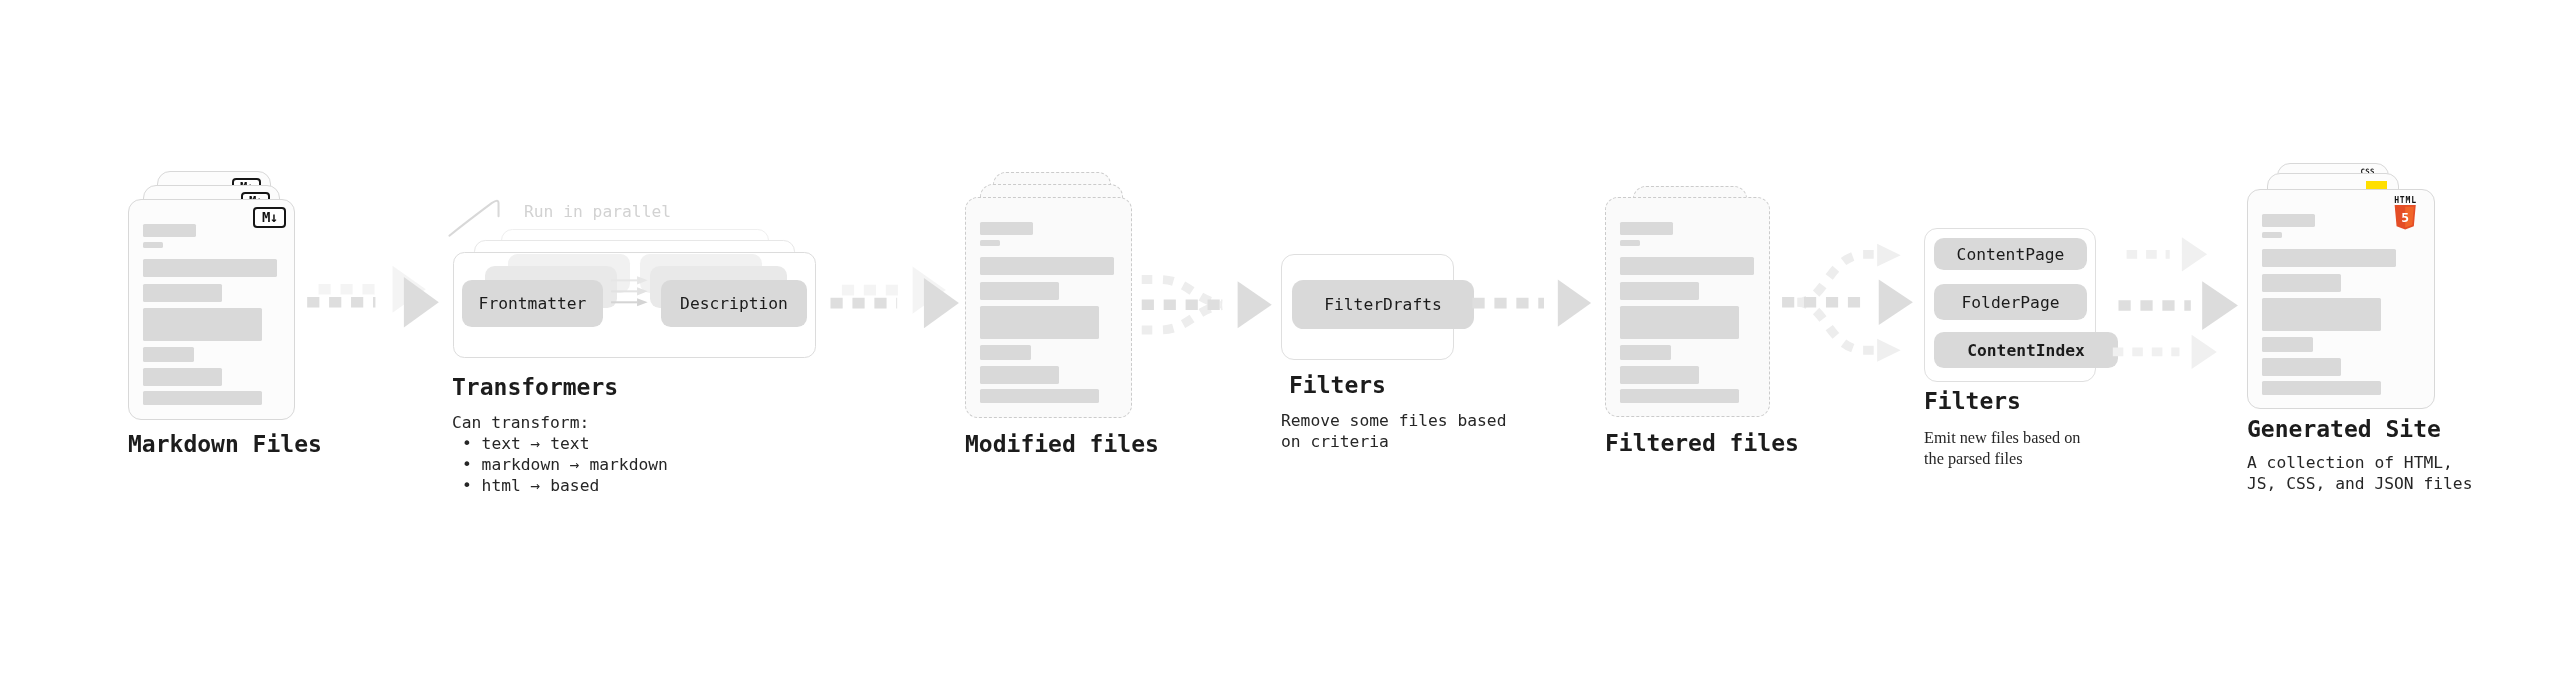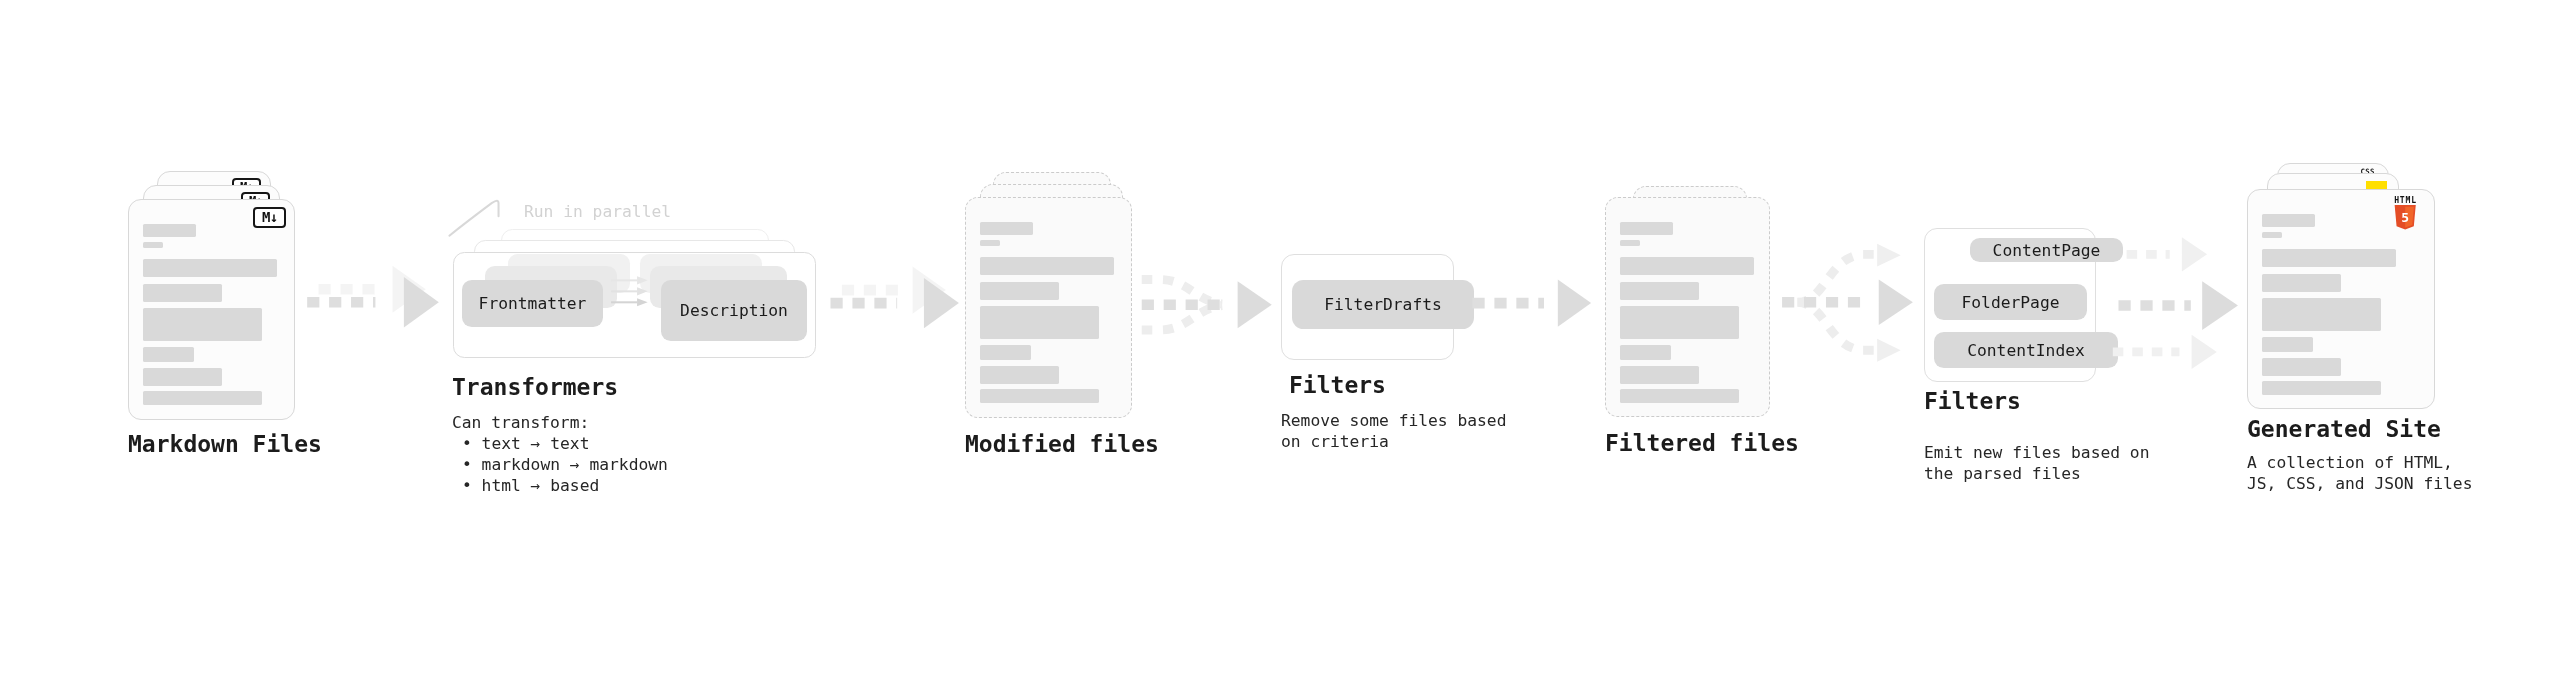--- a/index.html
+++ b/index.html
@@ -82,21 +82,21 @@
     <div class="tbox" style="left:501px;top:229px;width:268px;height:102px;border-color:#efefef;"></div>
     <div class="tbox" style="left:474px;top:240px;width:321px;height:104px;border-color:#e7e7e7;"></div>
     <div class="tbox" style="left:453px;top:252px;width:363px;height:106px;"></div>
 
     <div class="pill ghost2" style="left:508px;top:254px;width:122px;height:39px;"></div>
     <div class="pill ghost" style="left:485px;top:266px;width:132px;height:42px;"></div>
     <div class="pill" style="left:462px;top:280px;width:141px;height:47px;">Frontmatter</div>
 
     <div class="pill ghost2" style="left:640px;top:254px;width:122px;height:39px;"></div>
     <div class="pill ghost" style="left:650px;top:266px;width:137px;height:42px;"></div>
-    <div class="pill" style="left:661px;top:280px;width:146px;height:61px;">Description</div>
+    <div class="pill" style="left:661px;top:280px;width:146px;height:47px;">Description</div>
 
     <div class="note" style="left:524px;top:202px;">Run in parallel</div>
   </div>
   <div class="h" style="left:452px;top:375px;">Transformers</div>
   <div class="sub" style="left:452px;top:412px;">Can transform:</div>
   <div class="sub bullets" style="left:462px;top:433px;">
     <div>• text → text</div>
     <div>• markdown → markdown</div>
     <div>• html → based</div>
   </div>
@@ -138,25 +138,25 @@
         <div class="bar b5"></div>
           <div class="bar b6"></div>
           <div class="bar b7"></div>
           <div class="bar b8"></div>
       </div>
     </div>
   </div>
   <div class="h" style="left:1605px;top:431px;">Filtered files</div>
 
   <div class="panel" style="left:1924px;top:228px;width:172px;height:154px;"></div>
-  <div class="pill" style="left:1934px;top:238px;width:153px;height:24px;margin-left:36px;">ContentPage</div>
+  <div class="pill" style="left:1934px;top:238px;width:153px;height:32px;">ContentPage</div>
   <div class="pill" style="left:1934px;top:284px;width:153px;height:36px;">FolderPage</div>
-  <div class="pill" style="left:1934px;top:332px;width:184px;height:36px;">ContentIndex</div>
+  <div class="pill" style="left:1934px;top:332px;width:184px;height:36px;font-weight:bold;">ContentIndex</div>
   <div class="h" style="left:1924px;top:389px;">Filters</div>
-  <div class="sub" style="left:1924px;top:442px;">
+  <div class="sub" style="left:1924px;top:427px;font-family:Liberation Serif, serif;">
     <div>Emit new files based on</div>
     <div>the parsed files</div>
   </div>
 
   <div>
     <div class="card" style="left:2277px;top:163px;width:112px;height:211px;">
       <div class="css-badge">
         <div class="txt">CSS</div>
         <div class="bar"></div>
       </div>

